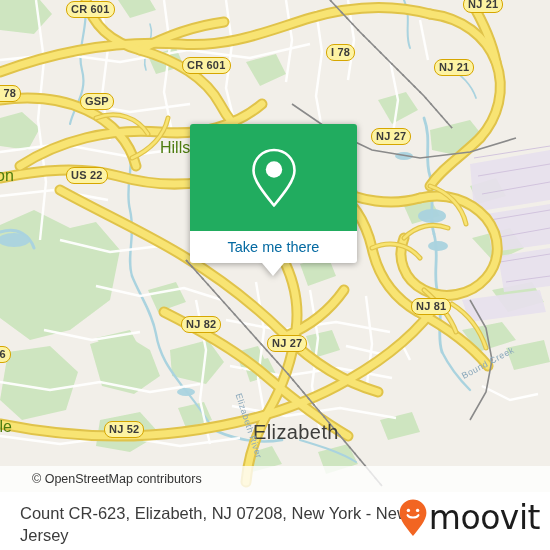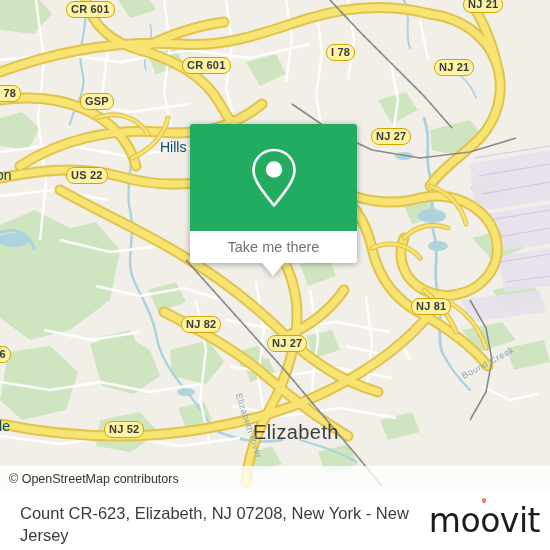--- a/index.html
+++ b/index.html
@@ -61,22 +61,22 @@
     color: #4a4a48;
     white-space: nowrap;
     font-family: "Liberation Sans", sans-serif;
   }
   .place-city {
     font-size: 20px;
     letter-spacing: 0.4px;
     color: #3d3d3b;
   }
   .place-town {
-    font-size: 14px;
-    color: #0c4a6e;
+    font-size: 16px;
+    color: #4d7c0f;
   }
   .river-label {
     position: absolute;
     color: #8aa8bb;
     font-size: 9px;
     letter-spacing: 0.5px;
     white-space: nowrap;
     font-family: "Liberation Sans", sans-serif;
   }
 
@@ -85,21 +85,21 @@
     position: absolute;
     left: 0;
     bottom: 0;
     width: 550px;
     height: 26px;
     background: rgba(255,255,255,0.78);
     display: flex;
     align-items: center;
   }
   #attribution span {
-    padding-left: 9px;
+    padding-left: 32px;
     font-size: 12.5px;
     color: #333333;
     font-family: "Liberation Sans", sans-serif;
   }
 
   
   #popup {
     position: absolute;
     left: 190px;
     top: 124px;
@@ -121,21 +121,21 @@
     height: 32px;
     background: #ffffff;
     border-bottom-left-radius: 3px;
     border-bottom-right-radius: 3px;
     display: flex;
     align-items: center;
     justify-content: center;
   }
   #popup-body span {
     font-size: 14.5px;
-    color: #737373;
+    color: #0369a1;
     font-family: "Liberation Sans", sans-serif;
   }
   #popup-tail {
     position: absolute;
     left: 72px;
     top: 139px;
     width: 0;
     height: 0;
     border-left: 11px solid transparent;
     border-right: 11px solid transparent;
@@ -163,21 +163,20 @@
     color: #3c3c3c;
     font-family: "Liberation Sans", sans-serif;
   }
   #brand {
     position: absolute;
     right: 10px;
     top: 498px;
     display: flex;
     align-items: center;
     height: 40px;
-    flex-direction: column;
   }
   #brand-word {
     font-size: 33px;
     letter-spacing: -0.5px;
     color: #1c1c1c;
     font-family: "DejaVu Sans", sans-serif;
     font-weight: 500;
     line-height: 34px;
     margin-left: 1px;
   }

